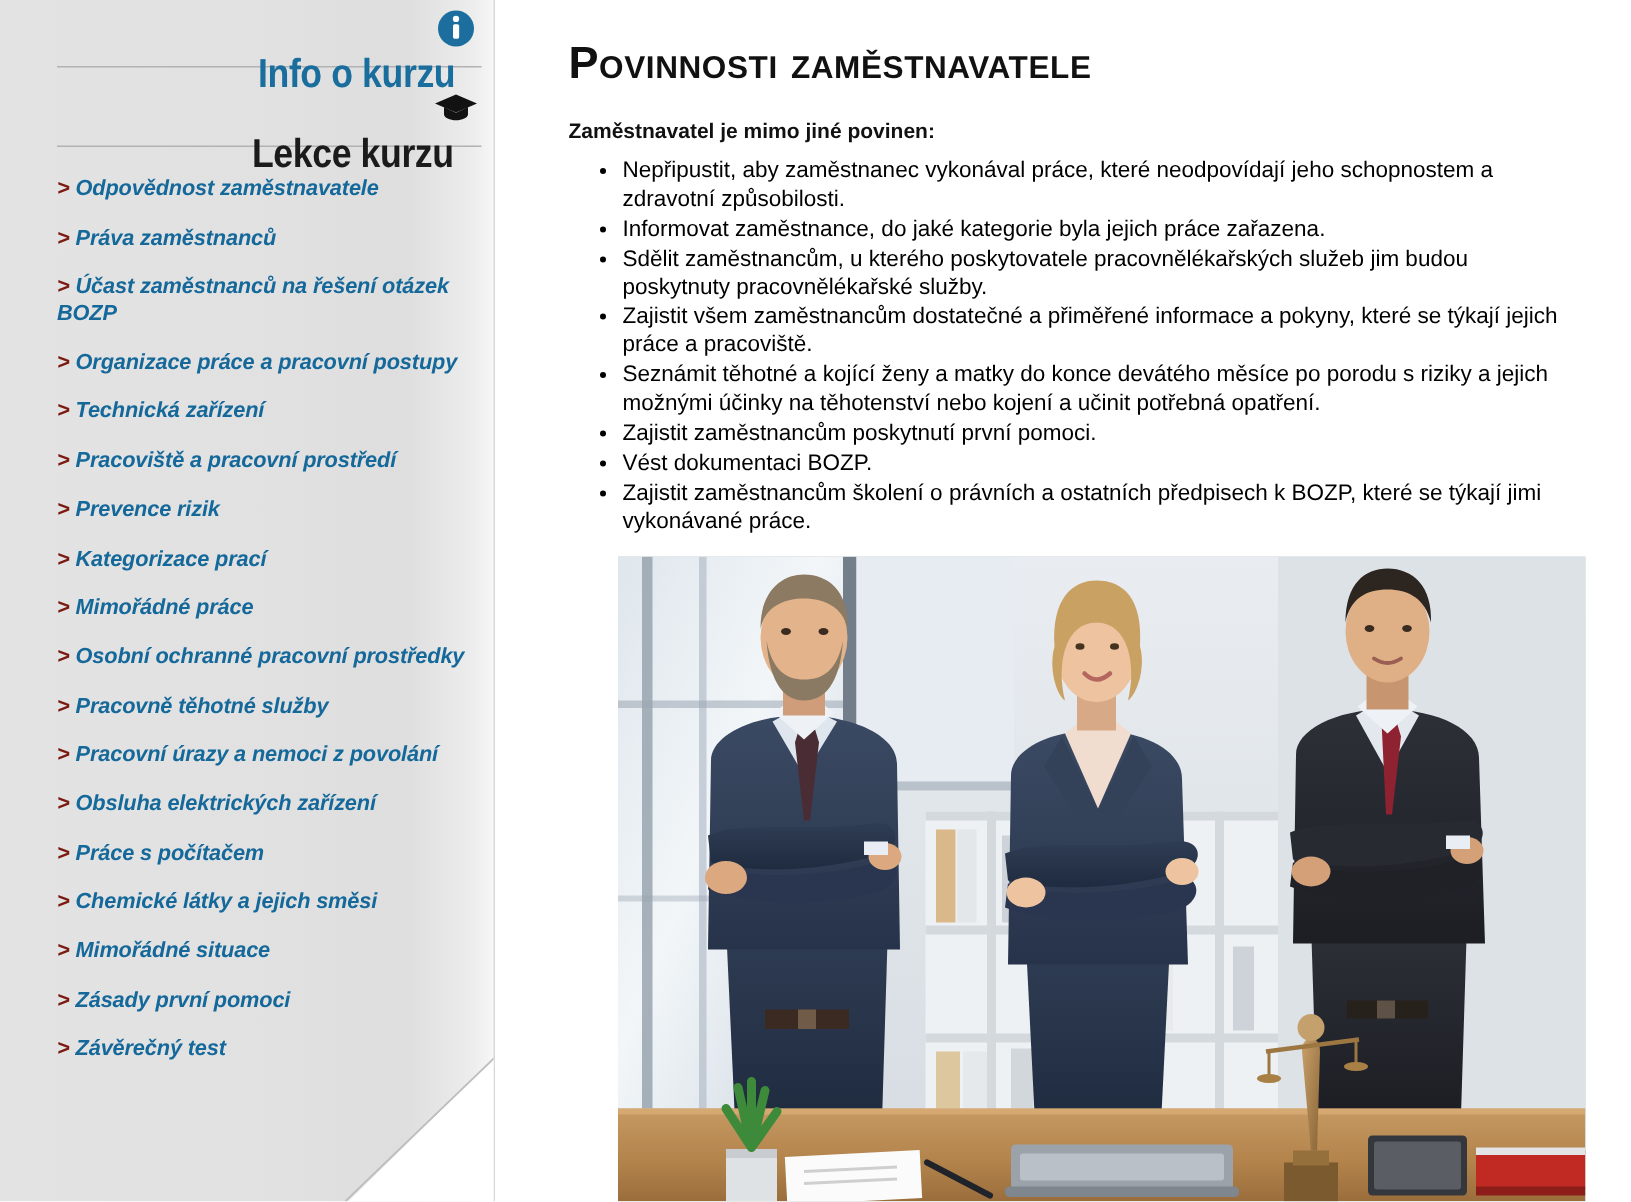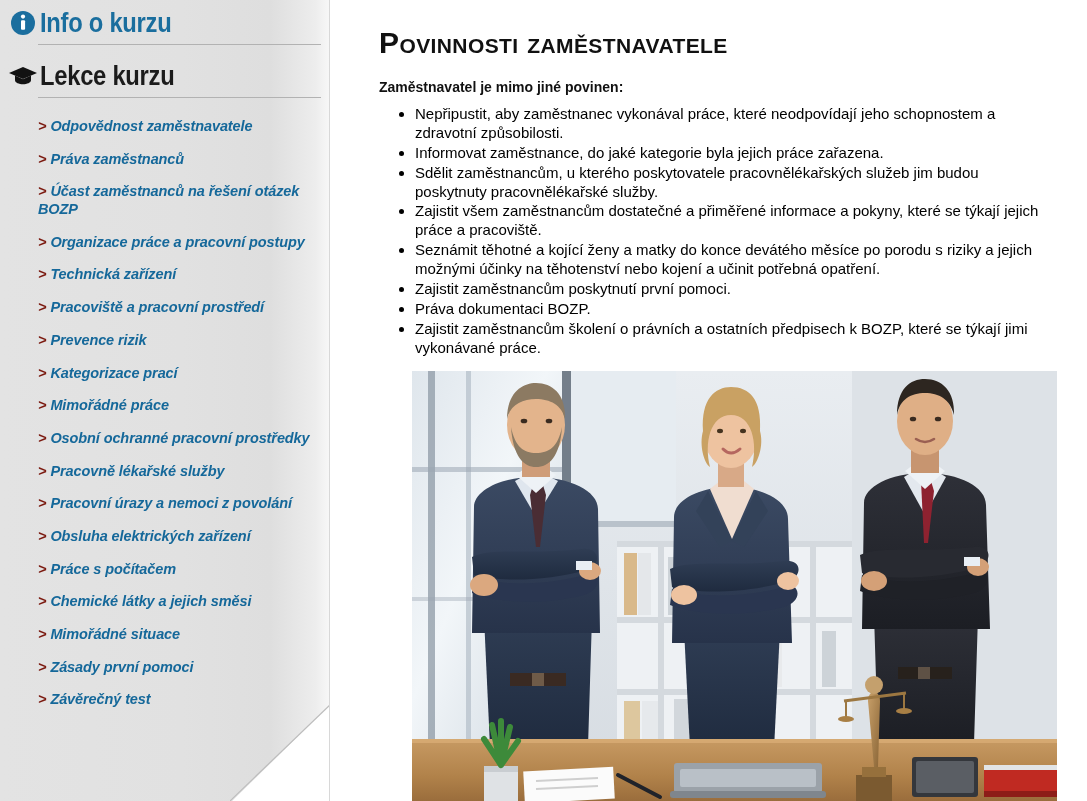--- a/index.html
+++ b/index.html
@@ -44,23 +44,24 @@
     left: 230px;
     bottom: -2px;
     width: 104px;
     height: 102px;
     pointer-events: none;
   }
   .sidebar-fold-edge svg { display:block; }
 
   .sb-header {
     display: flex;
-    align-items: center;
+    align-items: flex-end;
     padding: 0 8px 0 6px;
     height: 42px;
+    flex-direction: column;
   }
   .sb-header.first { margin-top: 2px; }
   .sb-header.second { margin-top: 10px; }
 
   .sb-icon { width: 34px; flex: 0 0 34px; display:flex; align-items:center; justify-content:center; }
 
   .sb-header-title {
     font-family: "Liberation Sans Narrow", "Liberation Sans", sans-serif;
     font-weight: bold;
     font-size: 27px;
@@ -186,21 +187,21 @@
         <a class="sb-item"><span class="arrow">&gt;</span><span>Odpovědnost zaměstnavatele</span></a>
         <a class="sb-item"><span class="arrow">&gt;</span><span>Práva zaměstnanců</span></a>
         <a class="sb-item"><span class="arrow">&gt;</span><span>Účast zaměstnanců na řešení otázek BOZP</span></a>
         <a class="sb-item"><span class="arrow">&gt;</span><span>Organizace práce a pracovní postupy</span></a>
         <a class="sb-item"><span class="arrow">&gt;</span><span>Technická zařízení</span></a>
         <a class="sb-item"><span class="arrow">&gt;</span><span>Pracoviště a pracovní prostředí</span></a>
         <a class="sb-item"><span class="arrow">&gt;</span><span>Prevence rizik</span></a>
         <a class="sb-item"><span class="arrow">&gt;</span><span>Kategorizace prací</span></a>
         <a class="sb-item"><span class="arrow">&gt;</span><span>Mimořádné práce</span></a>
         <a class="sb-item"><span class="arrow">&gt;</span><span>Osobní ochranné pracovní prostředky</span></a>
-        <a class="sb-item"><span class="arrow">&gt;</span><span>Pracovně lékařské služby</span></a>
+        <a class="sb-item"><span class="arrow">&gt;</span><span>Pracovně těhotné služby</span></a>
         <a class="sb-item"><span class="arrow">&gt;</span><span>Pracovní úrazy a nemoci z povolání</span></a>
         <a class="sb-item"><span class="arrow">&gt;</span><span>Obsluha elektrických zařízení</span></a>
         <a class="sb-item"><span class="arrow">&gt;</span><span>Práce s počítačem</span></a>
         <a class="sb-item"><span class="arrow">&gt;</span><span>Chemické látky a jejich směsi</span></a>
         <a class="sb-item"><span class="arrow">&gt;</span><span>Mimořádné situace</span></a>
         <a class="sb-item"><span class="arrow">&gt;</span><span>Zásady první pomoci</span></a>
         <a class="sb-item"><span class="arrow">&gt;</span><span>Závěrečný test</span></a>
       </nav>
 
     <div class="sidebar-fold"></div>
@@ -217,21 +218,21 @@
 
     <p class="lead">Zaměstnavatel je mimo jiné povinen:</p>
 
     <ul class="duties" id="duties-list">
         <li>Nepřipustit, aby zaměstnanec vykonával práce, které neodpovídají jeho schopnostem a zdravotní způsobilosti.</li>
         <li>Informovat zaměstnance, do jaké kategorie byla jejich práce zařazena.</li>
         <li>Sdělit zaměstnancům, u kterého poskytovatele pracovnělékařských služeb jim budou poskytnuty pracovnělékařské služby.</li>
         <li>Zajistit všem zaměstnancům dostatečné a přiměřené informace a pokyny, které se týkají jejich práce a pracoviště.</li>
         <li>Seznámit těhotné a kojící ženy a matky do konce devátého měsíce po porodu s riziky a jejich možnými účinky na těhotenství nebo kojení a učinit potřebná opatření.</li>
         <li>Zajistit zaměstnancům poskytnutí první pomoci.</li>
-        <li>Práva dokumentaci BOZP.</li>
+        <li>Vést dokumentaci BOZP.</li>
         <li>Zajistit zaměstnancům školení o právních a ostatních předpisech k BOZP, které se týkají jimi vykonávané práce.</li>
       </ul>
 
     <div class="photo-wrap">
       <div class="photo">
         <svg viewBox="0 0 645 430" preserveAspectRatio="none">
           <defs>
             <linearGradient id="winGrad" x1="0" y1="0" x2="1" y2="1">
               <stop offset="0%" stop-color="#dfe6ec"></stop>
               <stop offset="45%" stop-color="#f2f6f9"></stop>

